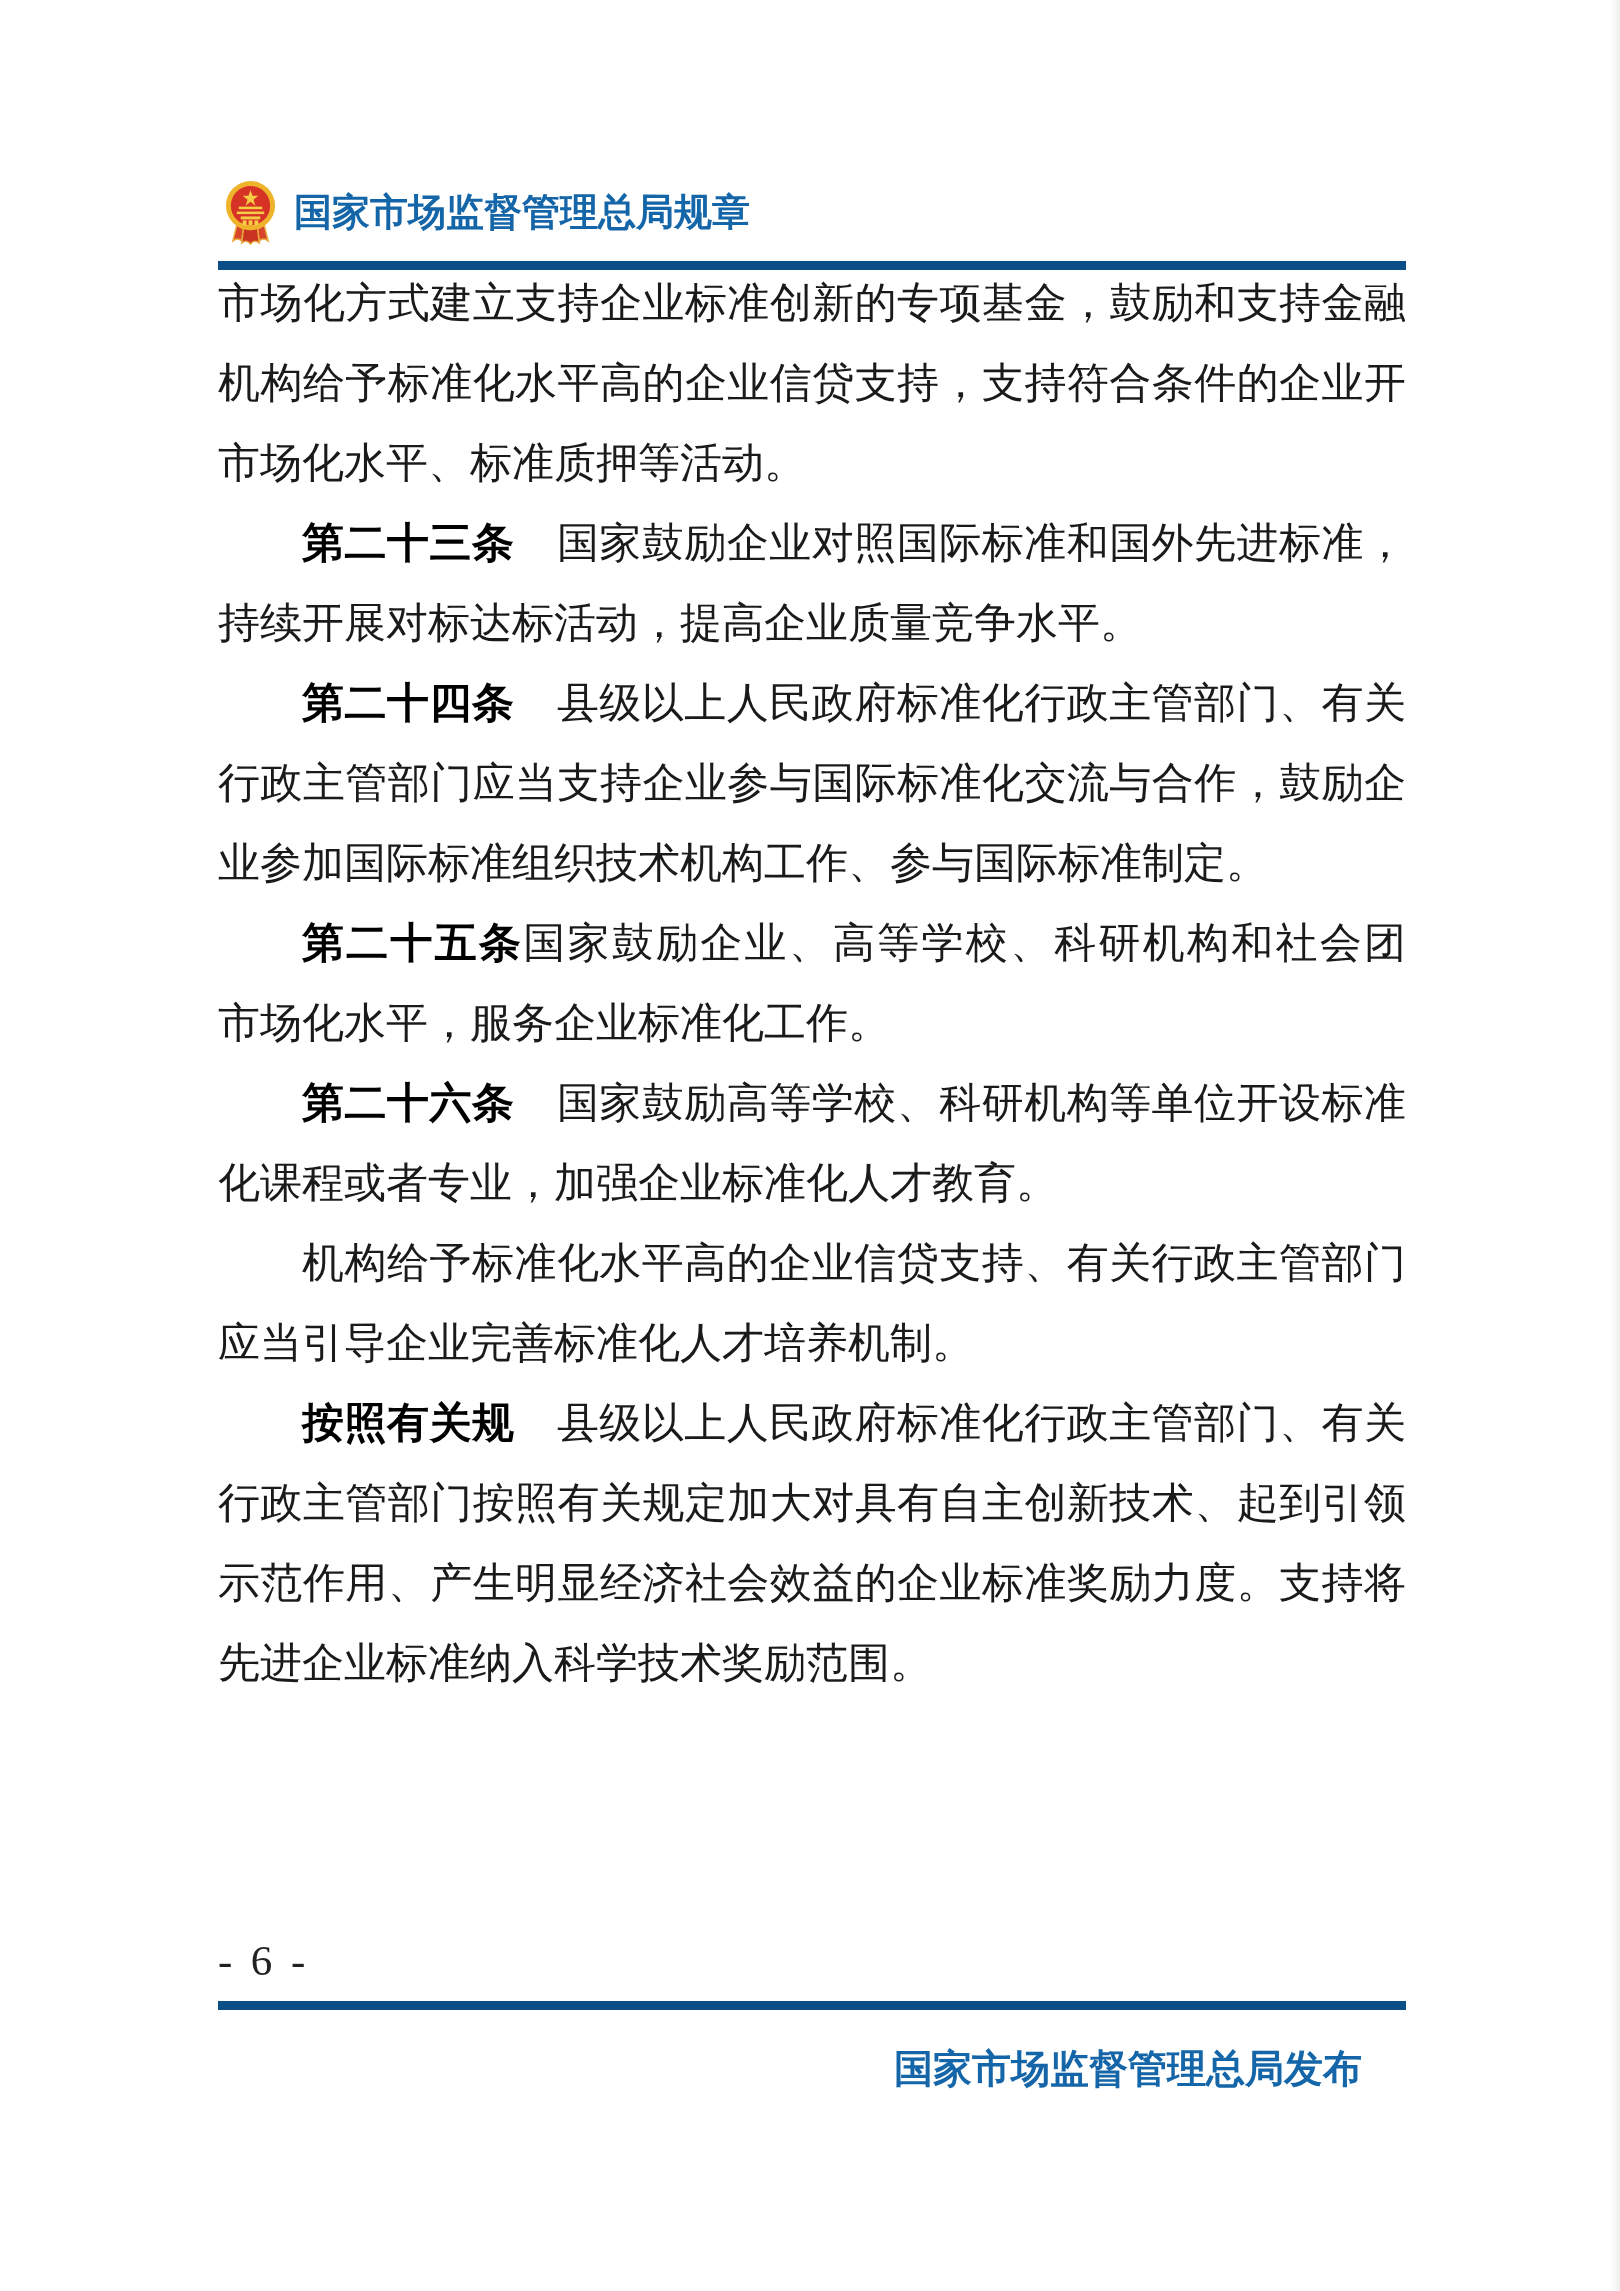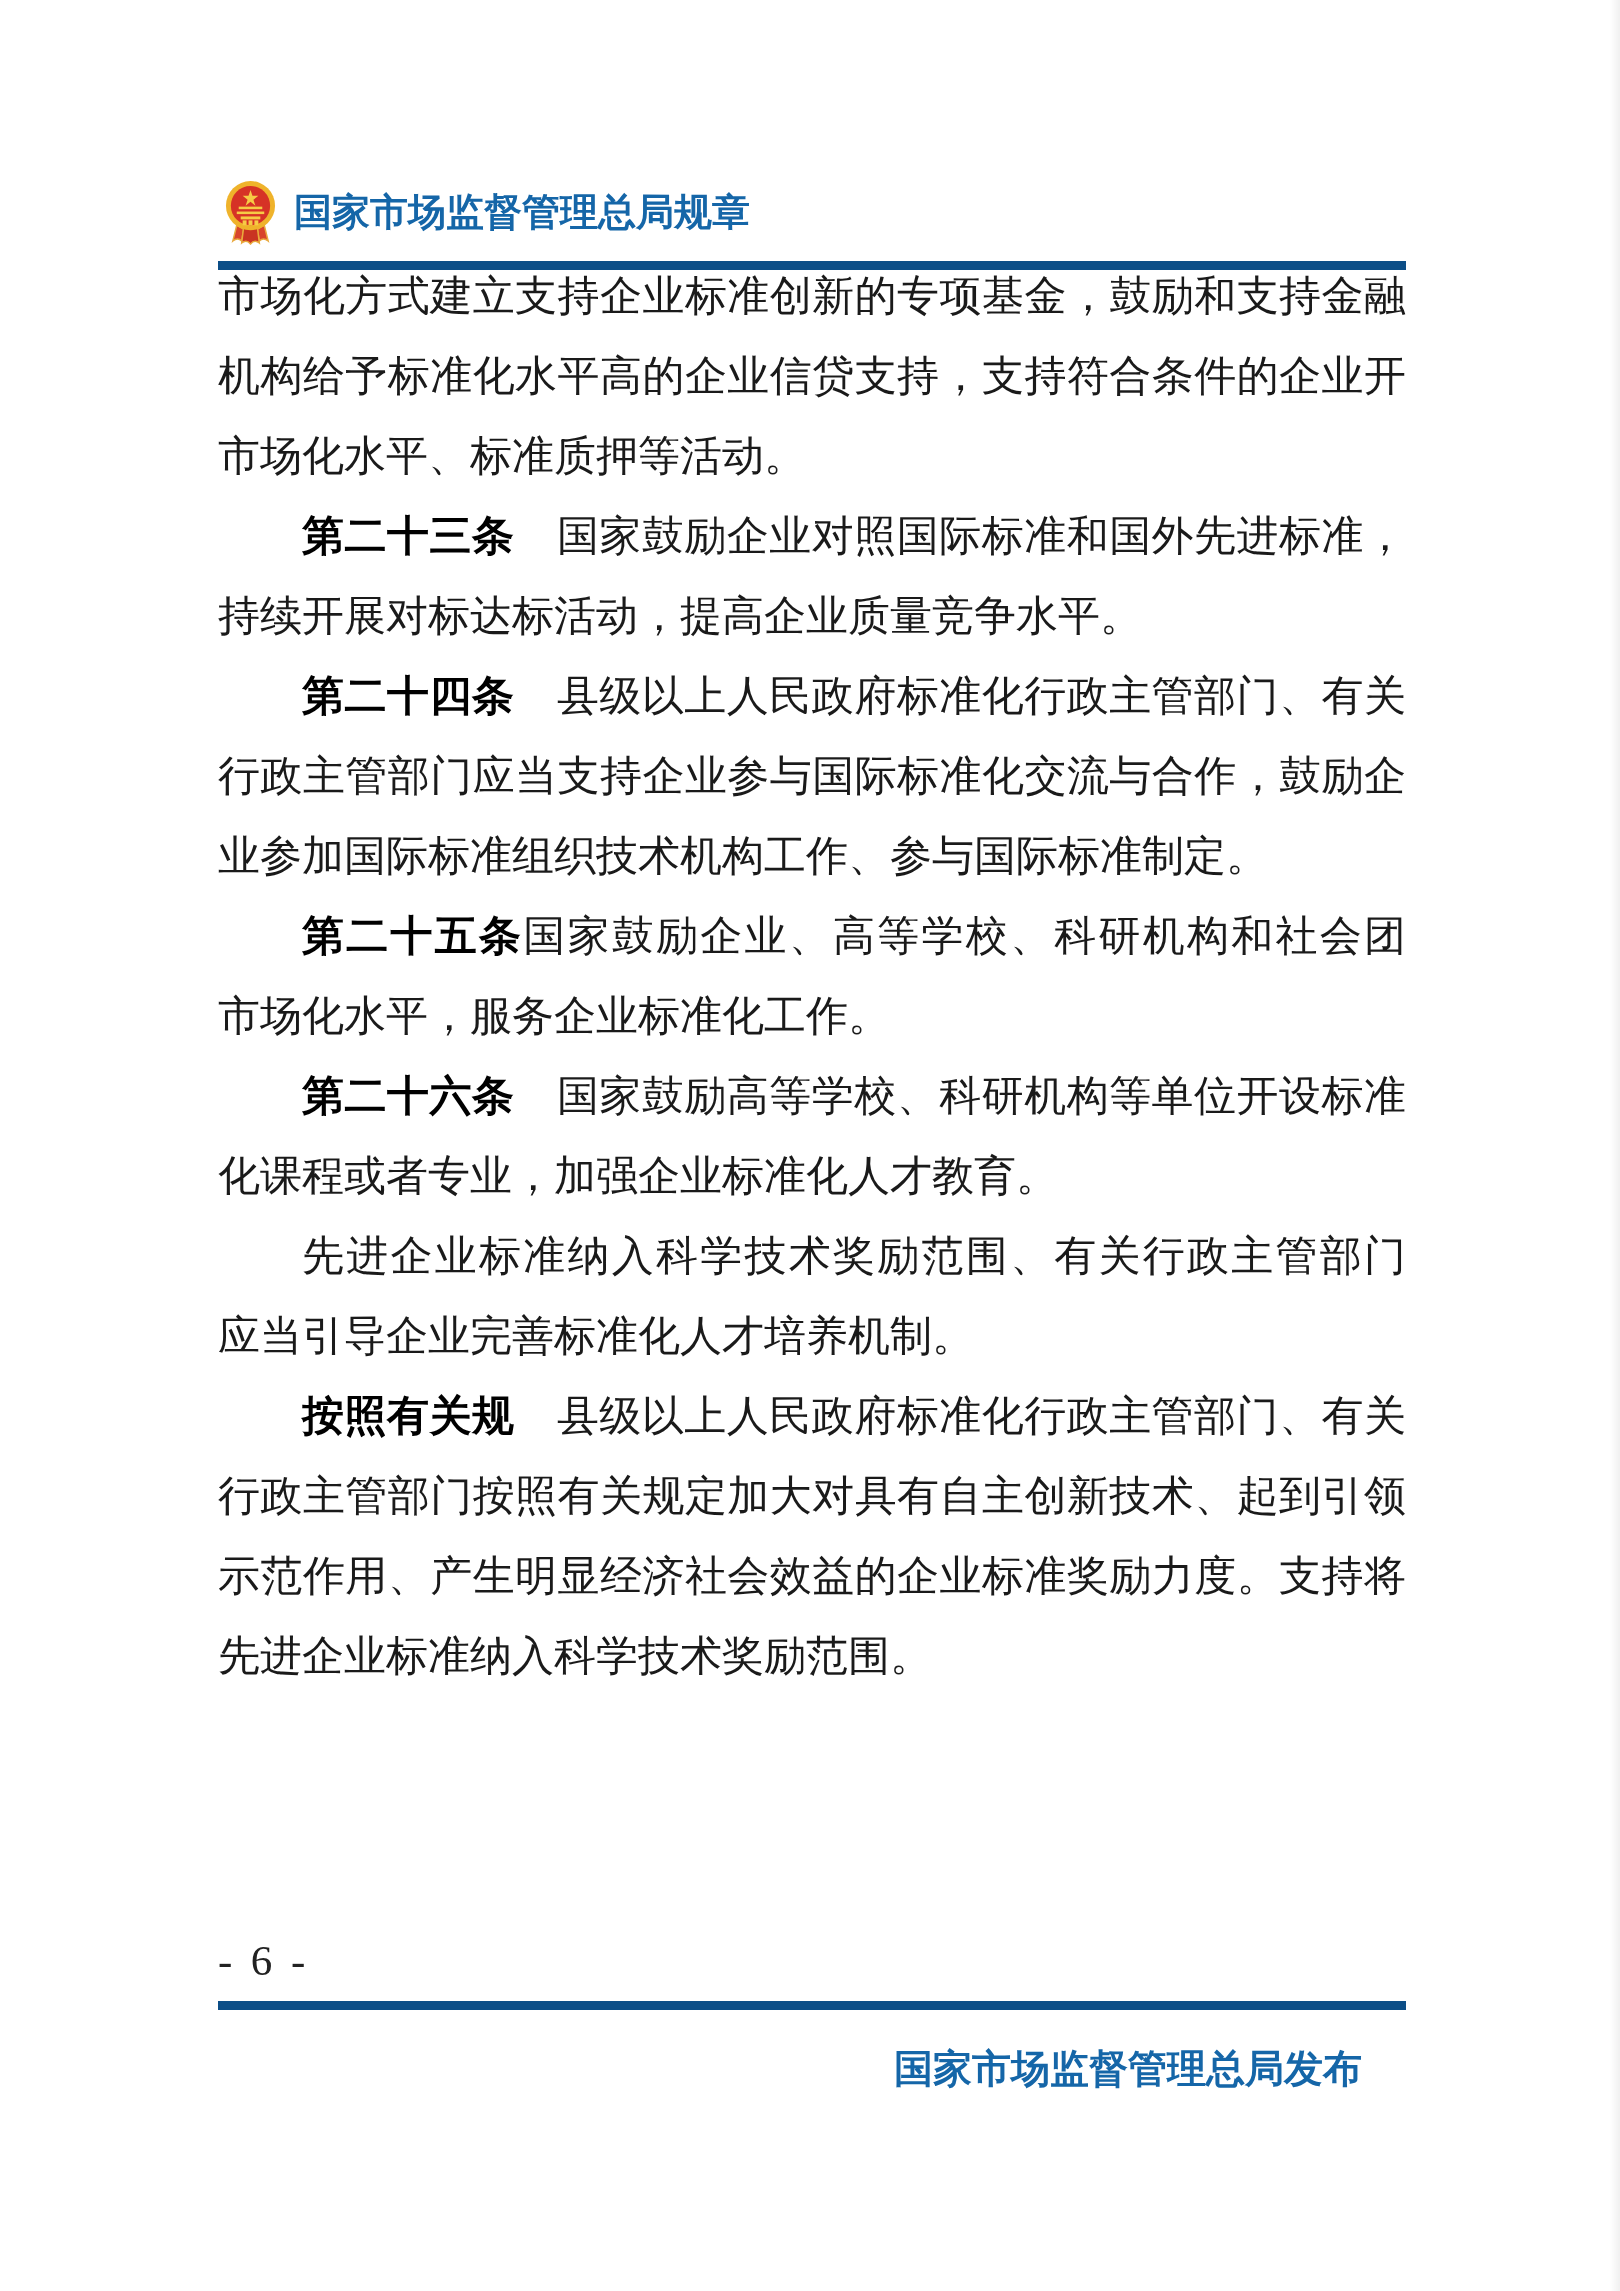--- a/index.html
+++ b/index.html
@@ -39,21 +39,21 @@
     white-space: nowrap;
   }
   .rule-top {
     position: absolute; left: 218px; top: 261px;
     width: 1188px; height: 8.8px;
     background: var(--rule-blue);
   }
 
   
   .body-text {
-    position: absolute; left: 218px; top: 256px; width: 1188px;
+    position: absolute; left: 218px; top: 263px; width: 1188px;
     font-size: 42px;
     line-height: 80px;
     color: var(--text-black);
   }
   .line {
     text-align: justify;
     text-align-last: justify;
     text-justify: inter-character;
     white-space: nowrap;
     height: 80px;
@@ -126,21 +126,21 @@
       <div class="line last">市场化水平、标准质押等活动。</div>
       <div class="line indent"><span class="head">第二十三条</span>　国家鼓励企业对照国际标准和国外先进标准，</div>
       <div class="line last">持续开展对标达标活动，提高企业质量竞争水平。</div>
       <div class="line indent"><span class="head">第二十四条</span>　县级以上人民政府标准化行政主管部门、有关</div>
       <div class="line">行政主管部门应当支持企业参与国际标准化交流与合作，鼓励企</div>
       <div class="line last">业参加国际标准组织技术机构工作、参与国际标准制定。</div>
       <div class="line indent"><span class="head">第二十五条</span>国家鼓励企业、高等学校、科研机构和社会团</div>
       <div class="line last">市场化水平，服务企业标准化工作。</div>
       <div class="line indent"><span class="head">第二十六条</span>　国家鼓励高等学校、科研机构等单位开设标准</div>
       <div class="line last">化课程或者专业，加强企业标准化人才教育。</div>
-      <div class="line indent">先进企业标准纳入科学技术奖励范围、有关行政主管部门</div>
+      <div class="line indent">机构给予标准化水平高的企业信贷支持、有关行政主管部门</div>
       <div class="line last">应当引导企业完善标准化人才培养机制。</div>
       <div class="line indent"><span class="head">按照有关规</span>　县级以上人民政府标准化行政主管部门、有关</div>
       <div class="line">行政主管部门按照有关规定加大对具有自主创新技术、起到引领</div>
       <div class="line">示范作用、产生明显经济社会效益的企业标准奖励力度。支持将</div>
       <div class="line last">先进企业标准纳入科学技术奖励范围。</div>
     </div>
 
   <div class="page-number">- 6 -</div>
   <div class="rule-bottom"></div>
   <div class="publisher">国家市场监督管理总局发布</div>

